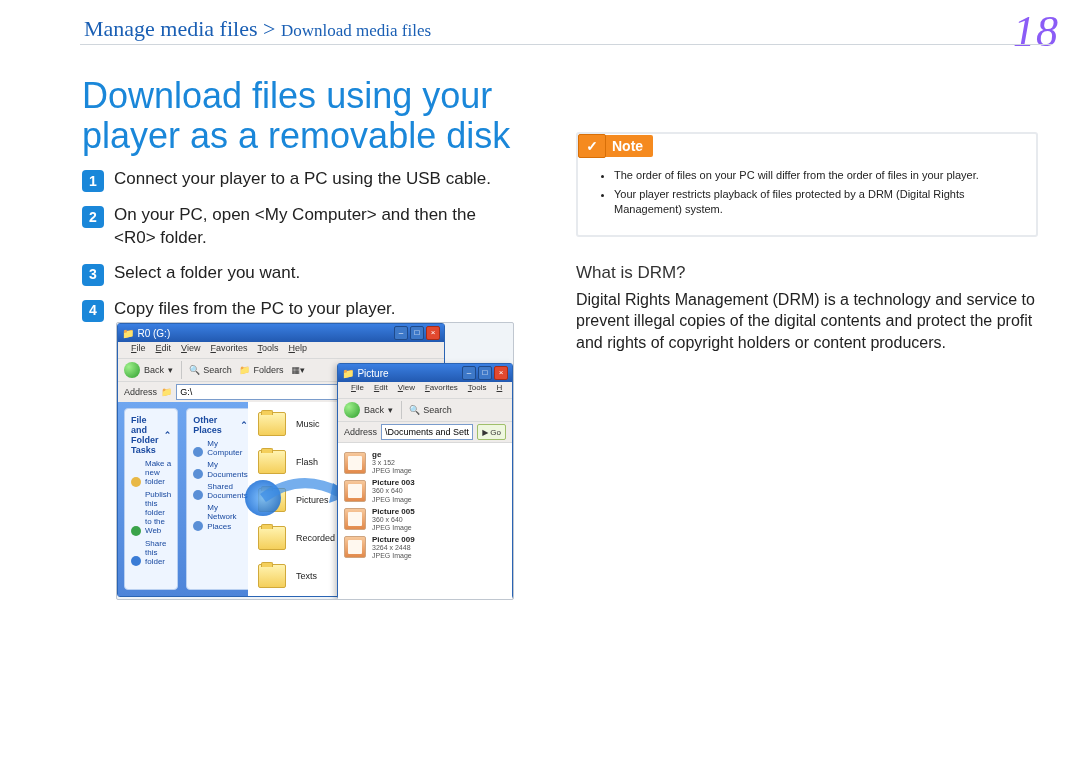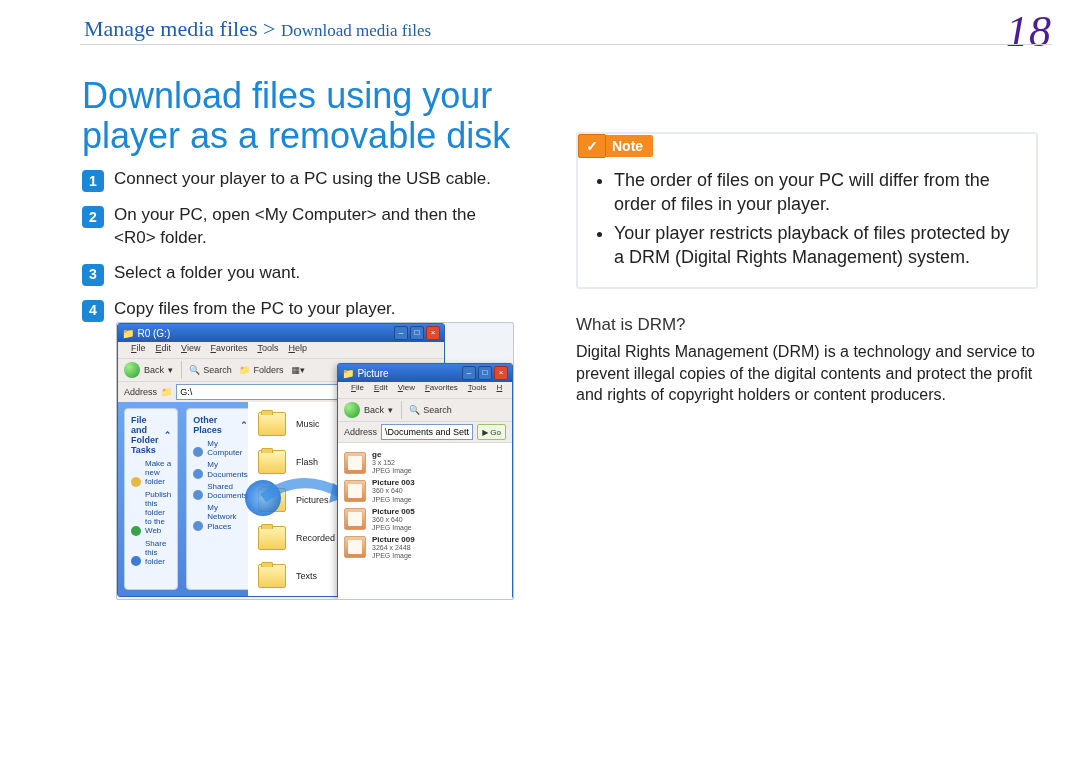--- a/index.html
+++ b/index.html
@@ -1,20 +1,20 @@
 <!DOCTYPE html>
 <html><head>
 <meta charset="utf-8">
 <style>
 body{margin:0;padding:0;width:1080px;height:762px;font-family:Arial,Helvetica,sans-serif;background:#fff;color:#333}
 .page{position:relative;width:1080px;height:632px;box-sizing:border-box}
 .header-rule{position:absolute;left:80px;right:28px;top:44px;border-top:1px solid #d0d6dc}
 .breadcrumb{position:absolute;left:84px;top:16px;font-family:Georgia,'Times New Roman',serif;font-size:22px;color:#1a5fb4}
 .breadcrumb .sub{font-size:17px}
-.pgnum{position:absolute;right:28px;top:6px;font-family:Georgia,'Times New Roman',serif;font-style:italic;font-size:44px;color:#4c1d95;font-weight:300;letter-spacing:1px}
+.pgnum{position:absolute;right:21px;top:6px;font-family:Georgia,'Times New Roman',serif;font-style:italic;font-size:44px;color:#8b5cf6;font-weight:300;letter-spacing:1px}
 .title{position:absolute;left:82px;top:76px;font-size:36px;color:#1a87d9;line-height:1.1;font-weight:400}
 .lc{position:absolute;left:82px;top:168px;width:432px}
 .steps{list-style:none;margin:0;padding:0}
 .steps li{display:flex;align-items:flex-start;margin:0 0 12px 0;font-size:17px;line-height:1.35;color:#222}
 .badge{flex:0 0 22px;width:22px;height:22px;border-radius:4px;background:#1a87d9;color:#fff;font-size:14px;font-weight:700;display:flex;align-items:center;justify-content:center;margin-right:10px;margin-top:2px}
 .shot{position:absolute;left:116px;top:322px;width:396px;height:276px;border:1px solid #c0c7d0;background:#f0f4f8;border-radius:2px;overflow:hidden}
 
 .win1{position:absolute;left:0;top:0;width:326px;height:272px;border:1px solid #2a64b4;background:#fff;border-radius:3px}
 .tb{height:18px;background:linear-gradient(#3a7fe2,#2259b0);display:flex;align-items:center;justify-content:space-between;padding:0 4px;color:#fff;font-size:10px}
 .tb .wt{display:flex;align-items:center;gap:3px}
@@ -49,21 +49,21 @@
 .pinfo b{color:#222;display:block;font-size:8px;font-weight:700}
 .arrow{position:absolute;left:128px;top:150px;width:108px;height:50px;pointer-events:none}
 
 .rc{position:absolute;left:576px;top:132px;width:462px}
 .notebox{border:2px solid #e7eaee;border-radius:3px;padding:14px 18px 14px 18px;margin-bottom:26px}
 .notehd{display:flex;align-items:flex-end;gap:8px;margin:-14px 0 10px -18px;width:100px}
 .badgeN{display:flex;align-items:center}
 .bNicon{width:26px;height:22px;background:#f58a1f;border:1px solid #d86f07;border-radius:2px;display:flex;align-items:center;justify-content:center;position:relative}
 .bNicon::after{content:"✓";color:#fff;font-size:14px;font-weight:700}
 .bNlbl{background:#f58a1f;color:#fff;font-size:14px;font-weight:700;padding:3px 10px 3px 8px;border-radius:2px;margin-left:-2px}
-.notebox ul{margin:0;padding-left:18px;font-size:18px;line-height:1.35;color:#222}
+.notebox ul{margin:0;padding-left:18px;font-size:11px;line-height:1.35;color:#222}
 .notebox li{margin-bottom:4px}
 .drmhd{font-size:17px;color:#333;margin-bottom:6px}
 .drmtxt{font-size:16px;color:#222;line-height:1.35}
 .menu2{font-size:8px}
 .tbar .sep{width:1px;height:18px;background:#c7c7c7}
 .go{display:flex;align-items:center;gap:2px;padding:0 4px;height:14px;border:1px solid #9fbf6a;background:#eef7df;border-radius:2px;font-size:8px}
 .big-globe{position:absolute;right:-14px;bottom:-6px;width:80px;height:80px;border-radius:50%;background:radial-gradient(circle at 35% 30%,rgba(255,255,255,.9),rgba(200,215,235,.15));opacity:.25}
 </style>
 </head>
 <body>

